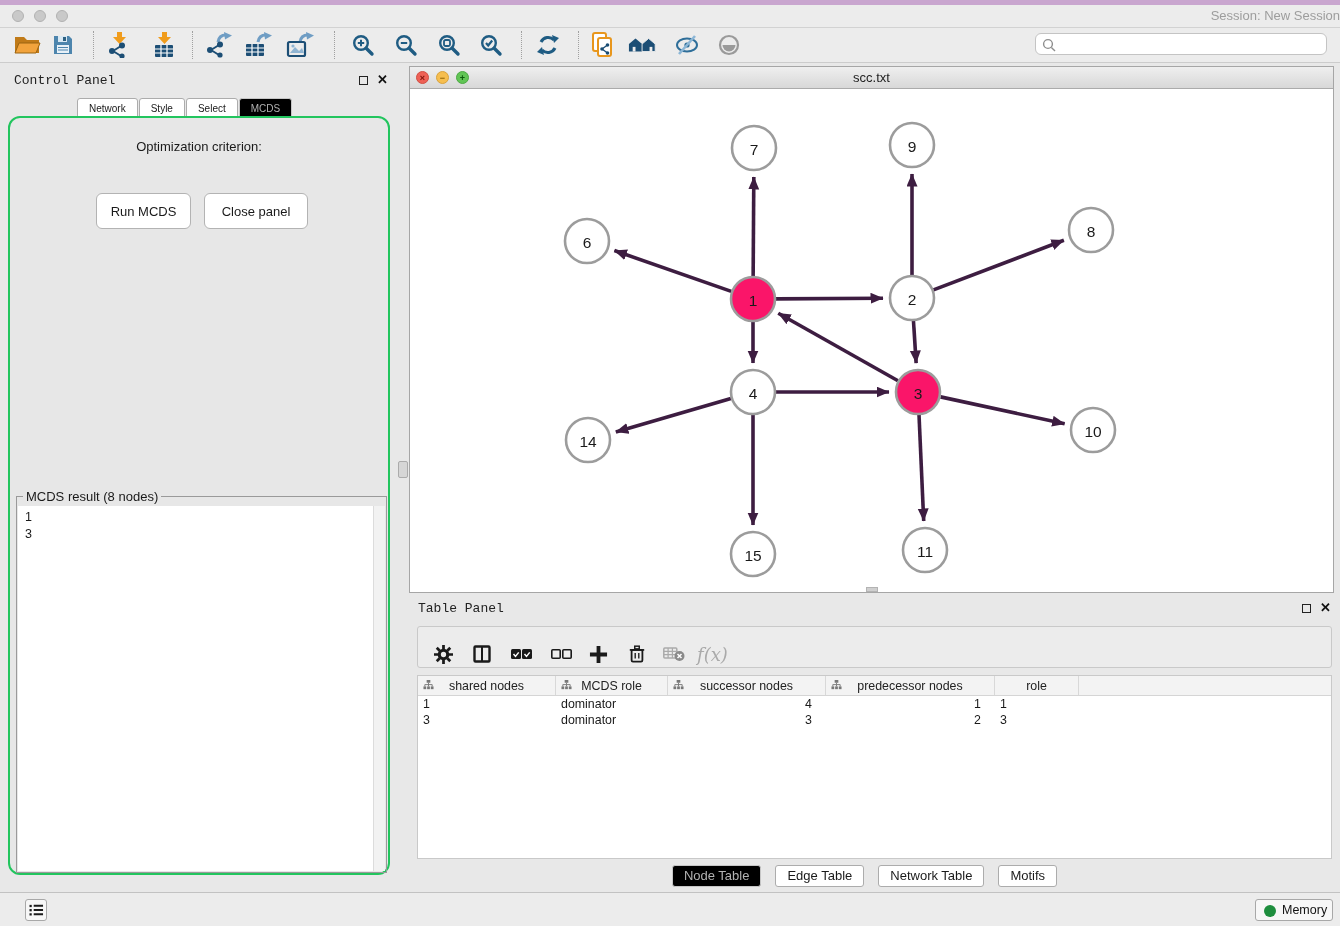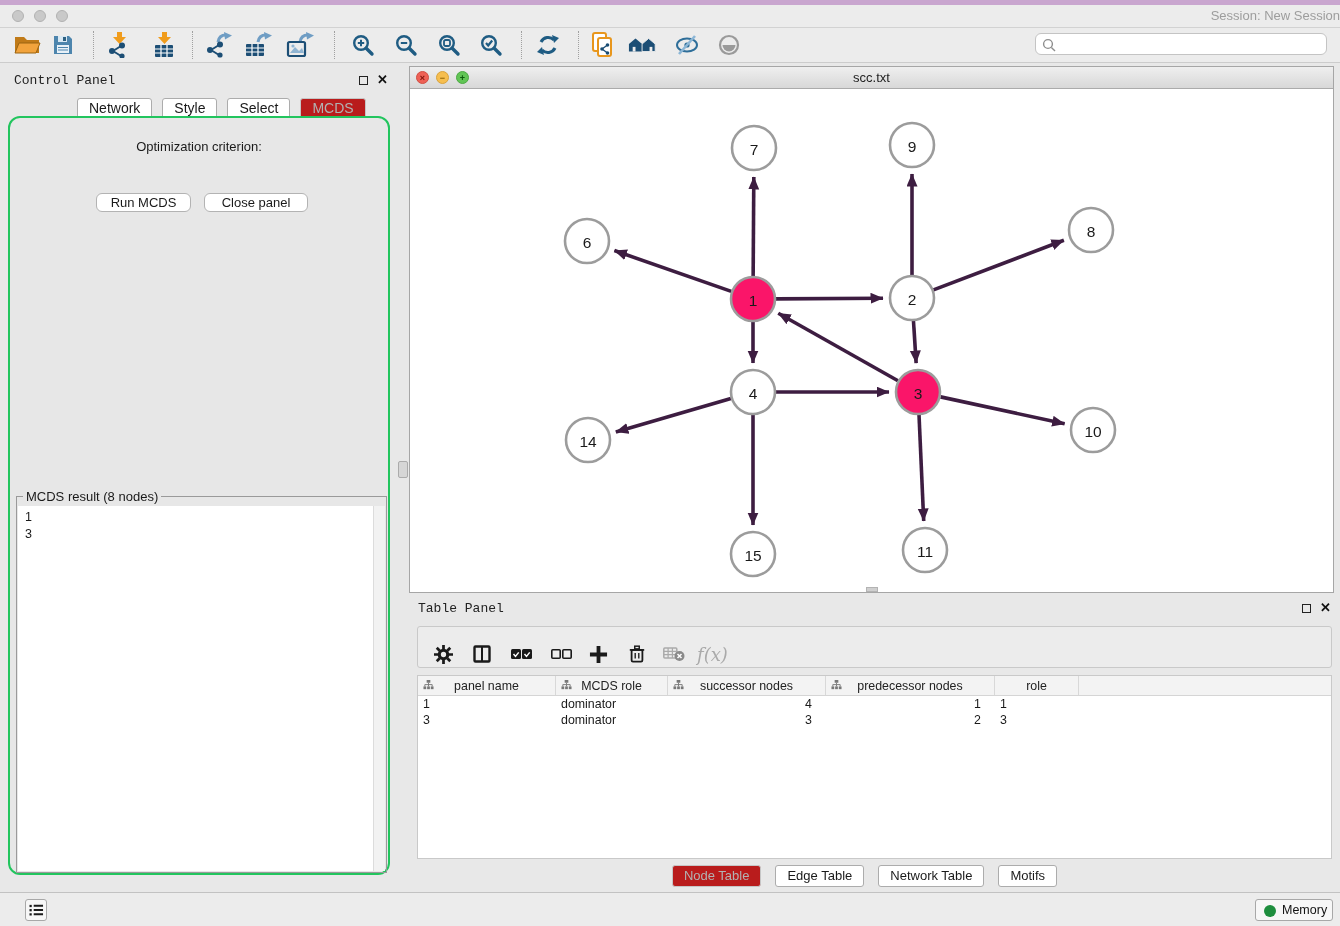--- a/index.html
+++ b/index.html
@@ -18,28 +18,28 @@
   .search-field{left:1035px;top:5px;width:292px;height:22px;background:#fff;border:1px solid #c4c4c4;border-radius:6px;box-sizing:border-box;}
   .search-field svg{position:absolute;left:6px;top:4px;}
   .search-field input{position:absolute;left:24px;top:1px;width:260px;height:18px;border:none;outline:none;font-size:12px;background:transparent;}
   
   .cpanel{left:0;top:66px;width:400px;height:822px;}
   .phead-title{font-size:13px;color:#222;font-family:Liberation Mono, monospace;}
   .float-ico{width:9px;height:9px;border:1.5px solid #222;box-sizing:border-box;}
   .close-ico{font-size:13px;font-weight:bold;color:#111;line-height:12px;}
   .cp-tabs{left:77px;top:32px;display:flex;}
   .tab{height:19px;line-height:19px;padding:0 11px;background:#fff;border:1px solid #acacac;
-       font-size:14px;margin-right:10px;border-radius:3px;white-space:nowrap;}
-  .tab.sel{background:#b91c1c;color:#b2b2b2;border-color:#c6c6c6;}
+       font-size:10px;margin-right:1px;border-radius:3px;white-space:nowrap;}
+  .tab.sel{background:#000000;color:#b2b2b2;border-color:#c6c6c6;}
   .cp-box{left:8px;top:50px;width:382px;height:759px;background:#e7e7e7;border:2px solid #22c55e;border-radius:12px;box-sizing:border-box;}
   .opt-label{left:0;top:21px;width:100%;text-align:center;font-size:13px;}
   .dropdown{left:36px;top:42px;width:309px;height:22px;background:#fff;border:1px solid #b3b3b3;border-radius:5px;box-sizing:border-box;}
   .dropdown .val{position:absolute;left:10px;top:2px;font-size:13px;}
   .dropdown svg{position:absolute;right:5px;top:3px;}
-  .cbtn{top:75px;height:19px;background:#fff;border:1px solid #b3b3b3;border-radius:6px;font-size:13px;
+  .cbtn{top:75px;height:36px;background:#fff;border:1px solid #b3b3b3;border-radius:6px;font-size:13px;
         display:flex;align-items:center;justify-content:center;box-sizing:border-box;}
   .fieldset{left:6px;top:378px;width:371px;height:377px;border:1px solid #9a9a9a;box-sizing:border-box;}
   .legend{position:absolute;left:6px;top:-8px;background:#e7e7e7;padding:0 3px;font-size:13px;}
   .result-area{position:absolute;left:1px;top:9px;right:13px;bottom:1px;background:#fff;}
   .result-area pre{margin:3px 0 0 7px;font-family:"Liberation Sans",sans-serif;font-size:12.5px;line-height:17px;white-space:pre;}
   .vscroll{position:absolute;right:1px;top:9px;bottom:1px;width:12px;background:#f2f2f2;border-left:1px solid #dcdcdc;box-sizing:border-box;}
   
   .nwin{left:409px;top:66px;width:925px;height:527px;background:#fff;border:1px solid #a6a6a6;box-sizing:border-box;}
   .nw-titlebar{position:absolute;left:0;top:0;right:0;height:21px;background:linear-gradient(#efefef,#d8d8d8);border-bottom:1px solid #ababab;}
   .nw-title{position:absolute;left:0;top:0;width:100%;text-align:center;font-size:13px;color:#222;line-height:21px;}
@@ -368,21 +368,21 @@
     <div class="thead">
       <div class="th" style="width:138px">
         <svg width="11" height="11" viewBox="0 0 12 12">
             <rect x="4" y="0" width="4" height="3" fill="#777"></rect>
             <path d="M6 3v2M2 5v2M6 5v2M10 5v2" stroke="#777" stroke-width="1"></path>
             <path d="M2 5h8" stroke="#777" stroke-width="1"></path>
             <rect x="0.5" y="7" width="3" height="3" fill="#777"></rect>
             <rect x="4.5" y="7" width="3" height="3" fill="#777"></rect>
             <rect x="8.5" y="7" width="3" height="3" fill="#777"></rect>
           </svg>
-        <span>panel name</span>
+        <span>shared nodes</span>
       </div>
       <div class="th" style="width:112px">
         <svg width="11" height="11" viewBox="0 0 12 12">
             <rect x="4" y="0" width="4" height="3" fill="#777"></rect>
             <path d="M6 3v2M2 5v2M6 5v2M10 5v2" stroke="#777" stroke-width="1"></path>
             <path d="M2 5h8" stroke="#777" stroke-width="1"></path>
             <rect x="0.5" y="7" width="3" height="3" fill="#777"></rect>
             <rect x="4.5" y="7" width="3" height="3" fill="#777"></rect>
             <rect x="8.5" y="7" width="3" height="3" fill="#777"></rect>
           </svg>

